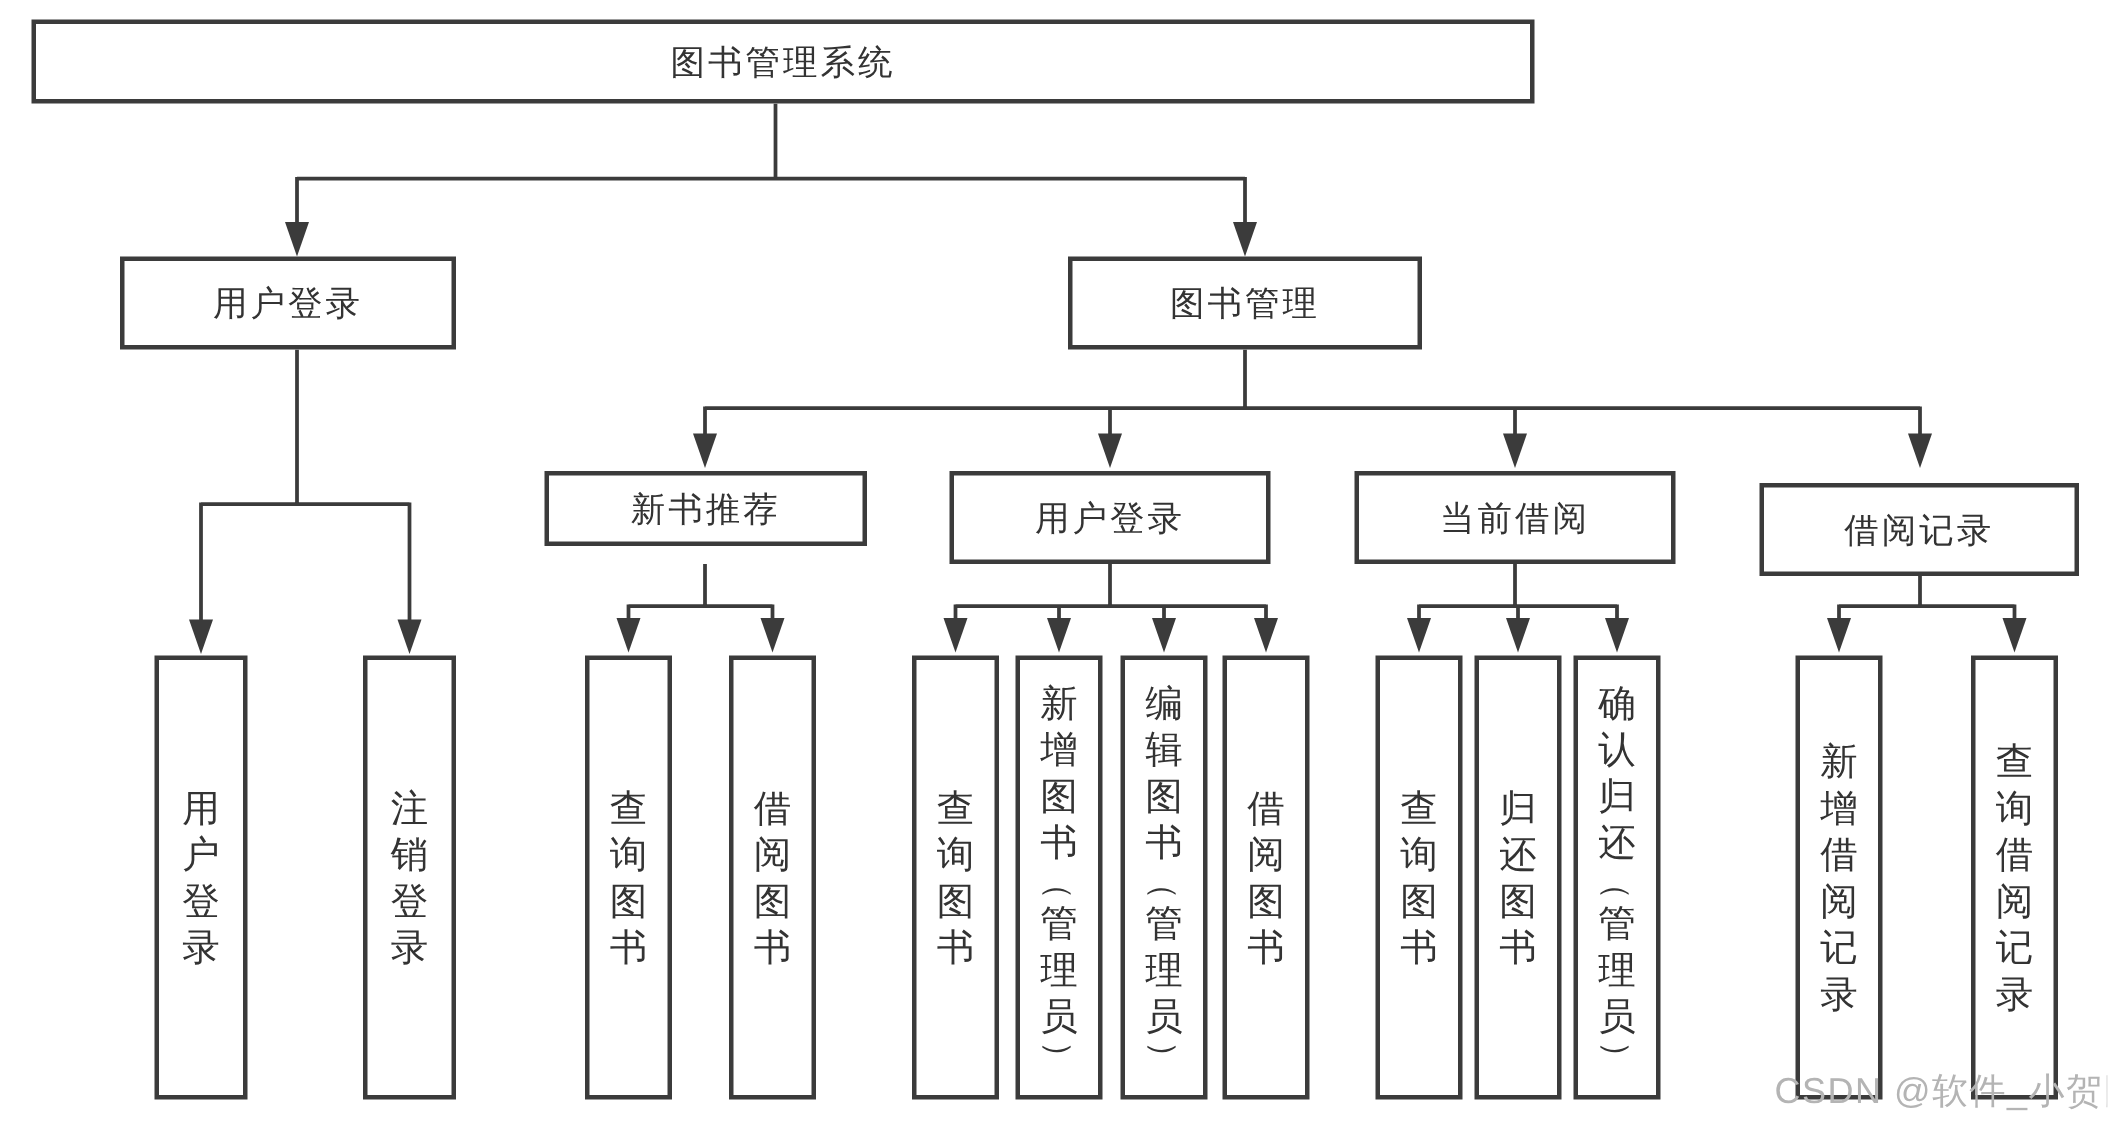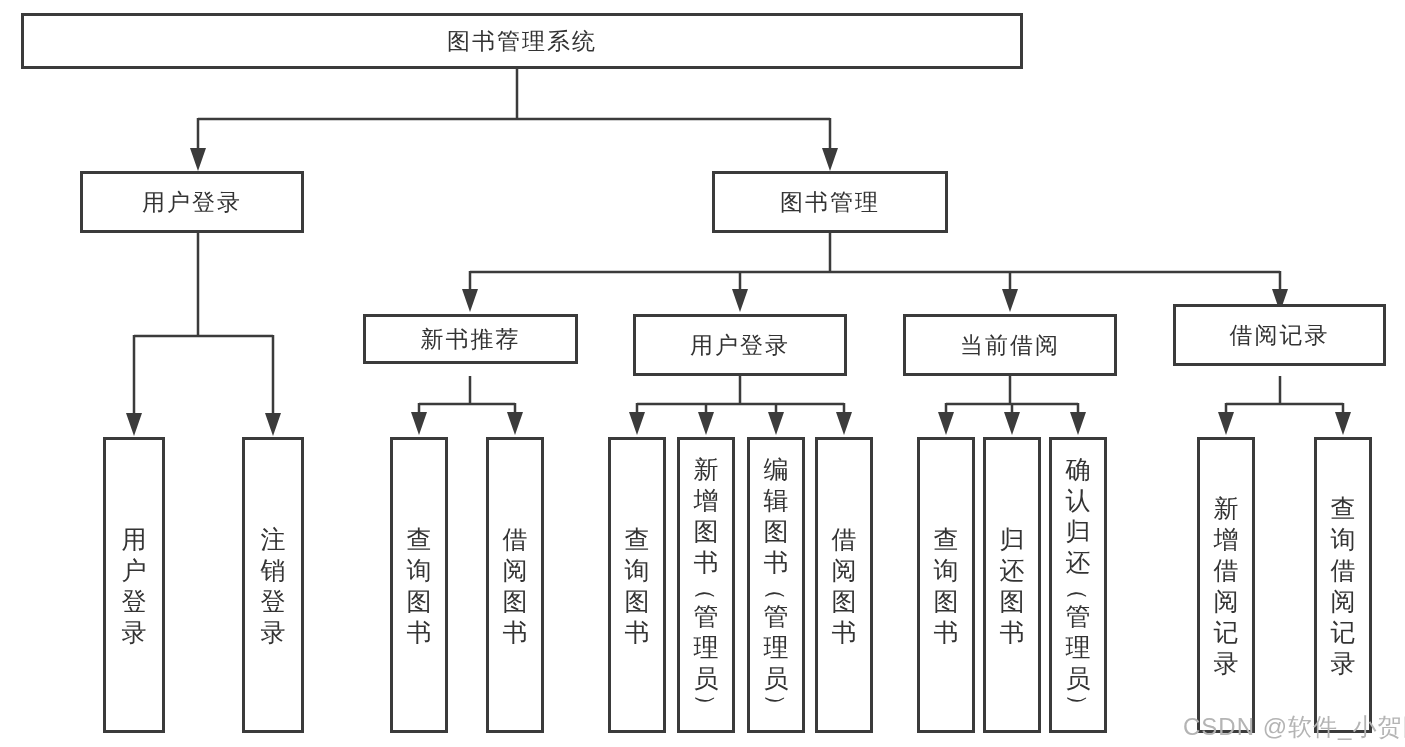--- a/index.html
+++ b/index.html
@@ -108,21 +108,21 @@
 
   <div class="box" style="left:363px;top:314px;width:215px;height:50px;">
     <span class="hlabel">新书推荐</span>
   </div>
   <div class="box" style="left:633px;top:314px;width:214px;height:62px;">
     <span class="hlabel">用户登录</span>
   </div>
   <div class="box" style="left:903px;top:314px;width:214px;height:62px;align-items:center;">
     <span class="hlabel">当前借阅</span>
   </div>
-  <div class="box" style="left:1173px;top:304px;width:213px;height:62px;">
+  <div class="box" style="left:1173px;top:322px;width:213px;height:62px;">
     <span class="hlabel">借阅记录</span>
   </div>
 
   <div class="box" style="left:103px;top:437px;width:62px;height:296px;">
     <span class="vtext">
         <span class="vchar">用</span>
         <span class="vchar">户</span>
         <span class="vchar">登</span>
         <span class="vchar">录</span>
       </span>

